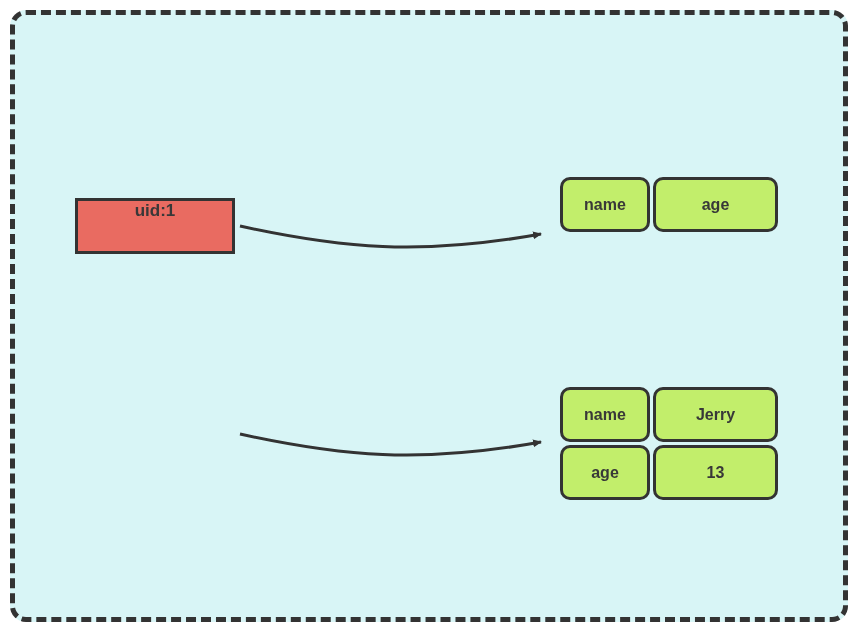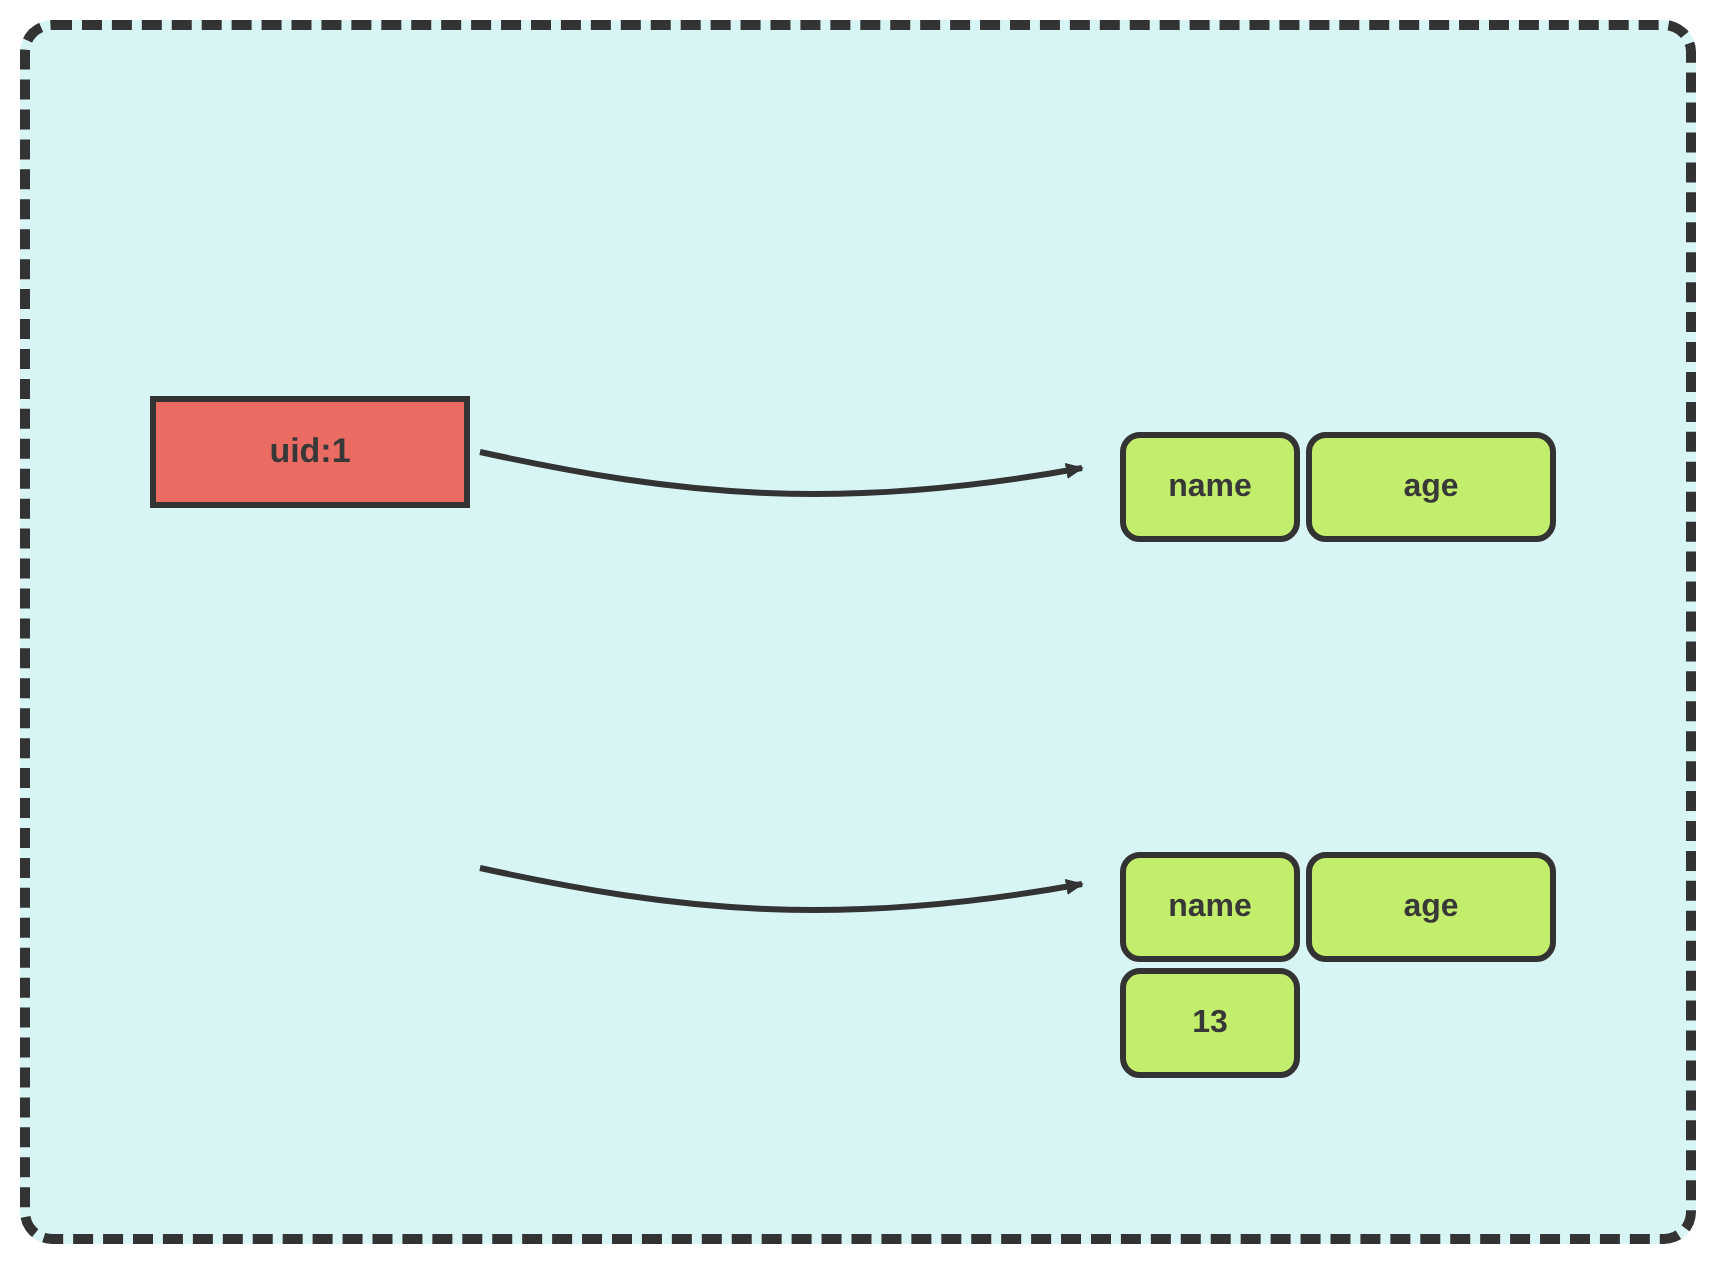--- a/index.html
+++ b/index.html
@@ -24,35 +24,34 @@
     border: 5px dashed #333333;
     border-radius: 16px;
   }
   .key-node {
     position: absolute;
     width: 160px;
     height: 56px;
     background: #e96b61;
     border: 3px solid #333333;
     display: flex;
-    align-items: center;
+    align-items: flex-start;
     justify-content: center;
     font-weight: 700;
     font-size: 17px;
     color: #383838;
   }
   .key-node.n1 { left: 75px; top: 198px; }
   .key-node.n2 { left: 75px; top: 406px; }
   .record {
     position: absolute;
     display: grid;
     grid-template-columns: 90px 125px;
     grid-template-rows: 55px 55px;
     gap: 3px;
-    margin-top: 39px;
   }
   .record.t1 { left: 560px; top: 177px; }
   .record.t2 { left: 560px; top: 387px; }
   .cell {
     background: #c2ee6b;
     border: 3px solid #333333;
     border-radius: 10px;
     display: flex;
     align-items: center;
     justify-content: center;
@@ -87,20 +86,23 @@
     <div class="cell">
       <span>age</span>
     </div>
   </div>
 
   <div class="record t2">
     <div class="cell">
       <span>name</span>
     </div>
     <div class="cell">
+      <span>Jerry</span>
+    </div>
+    <div class="cell">
       <span>age</span>
     </div>
     <div class="cell">
       <span>13</span>
     </div>
   </div>
 
   <svg class="arrows" viewBox="0 0 863 639" xmlns="http://www.w3.org/2000/svg">
     <defs>
       <marker id="arrowhead" markerWidth="11" markerHeight="9" refX="8" refY="4" orient="auto" markerUnits="userSpaceOnUse">

